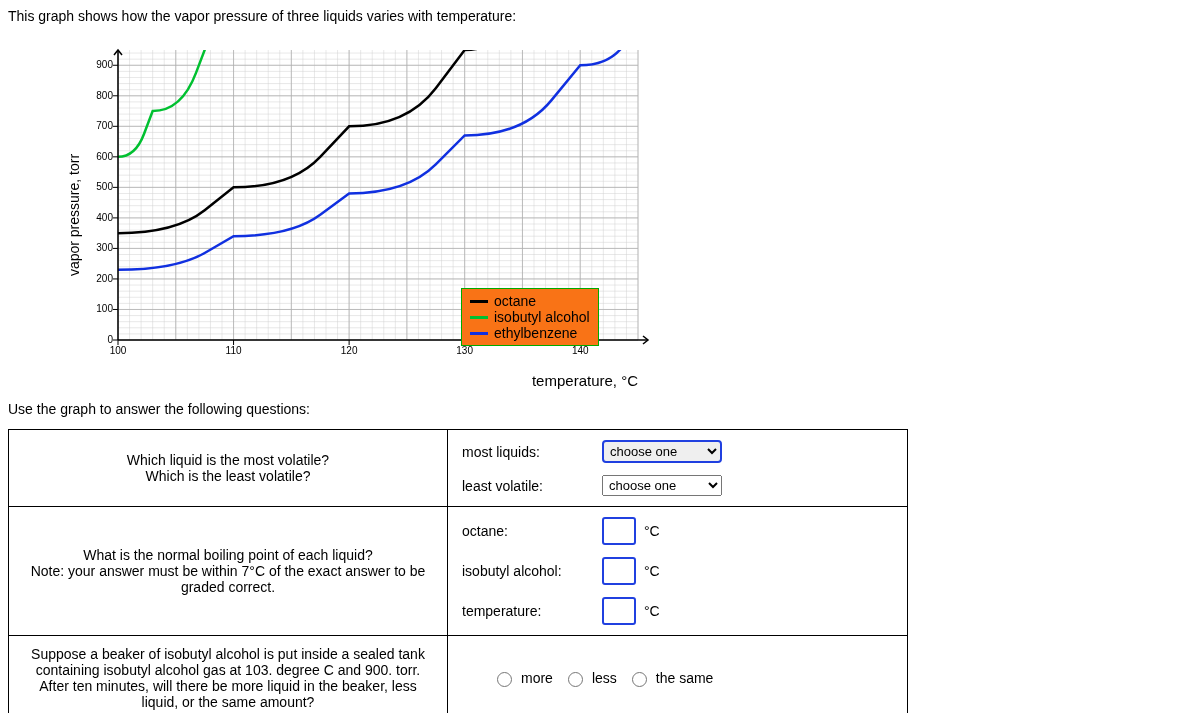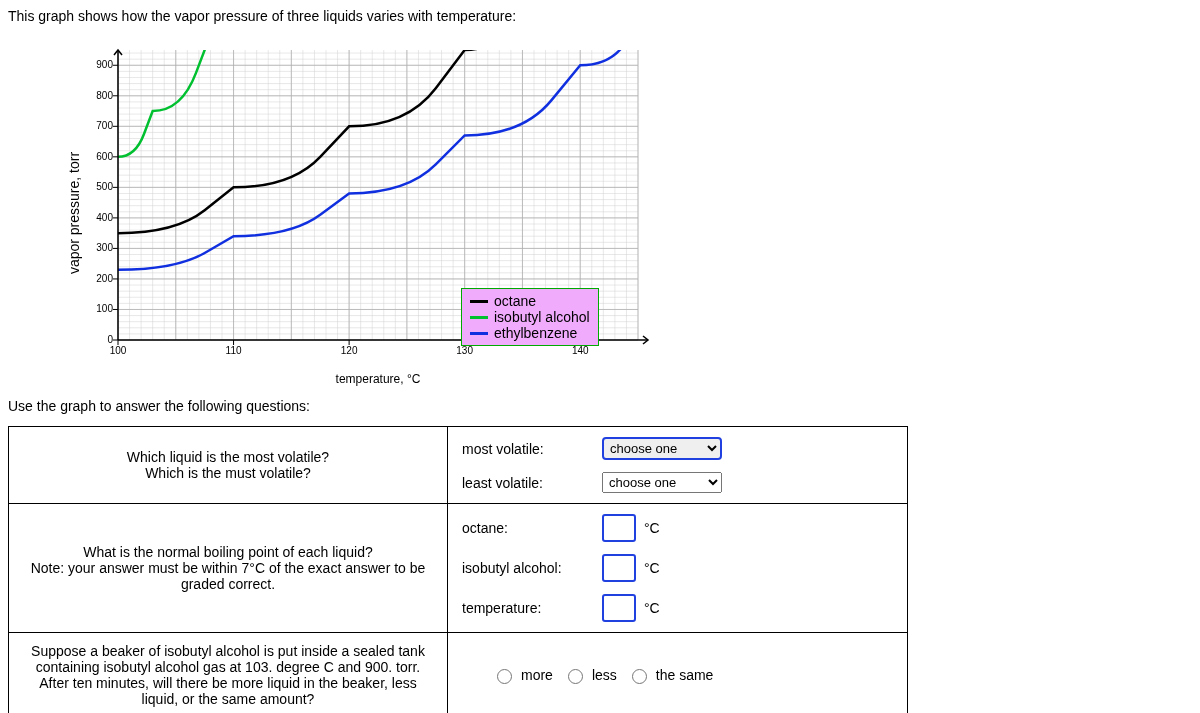--- a/index.html
+++ b/index.html
@@ -23,31 +23,31 @@
     .y-axis-label {
       position: absolute;
       left: -35px;
       top: 50%;
       transform: translateY(-50%) rotate(-90deg);
       transform-origin: center;
       font-size: 14px;
       white-space: nowrap;
     }
     .x-axis-label {
-      text-align: center;
-      font-size: 12px;
+      text-align: right;
+      font-size: 15px;
       margin-top: 2px;
       margin-left: 70px;
       width: 520px;
     }
     .legend-box {
       position: absolute;
       left: 413px;
       top: 248px;
-      background: #f0abfc;
+      background: #f97316;
       border: 1px solid #00aa00;
       padding: 4px 8px;
       font-size: 14px;
     }
     .legend-row {
       display: flex;
       align-items: center;
       gap: 6px;
     }
     .legend-swatch {
@@ -328,25 +328,25 @@
   </div>
 </div>
 
 <div class="sub-text">Use the graph to answer the following questions:</div>
 
 <table class="question-table">
   <tbody>
       <tr>
     <td class="q-left">
       <div>Which liquid is the most volatile?</div>
-      <div>Which is the must volatile?</div>
+      <div>Which is the least volatile?</div>
     </td>
     <td>
       <div class="answer-grid">
-        <span>most volatile:</span>
+        <span>most liquids:</span>
         <select class="choose highlight">
           <option>choose one</option>
         </select>
         <span>least volatile:</span>
         <select class="choose">
           <option>choose one</option>
         </select>
       </div>
     </td>
   </tr>

